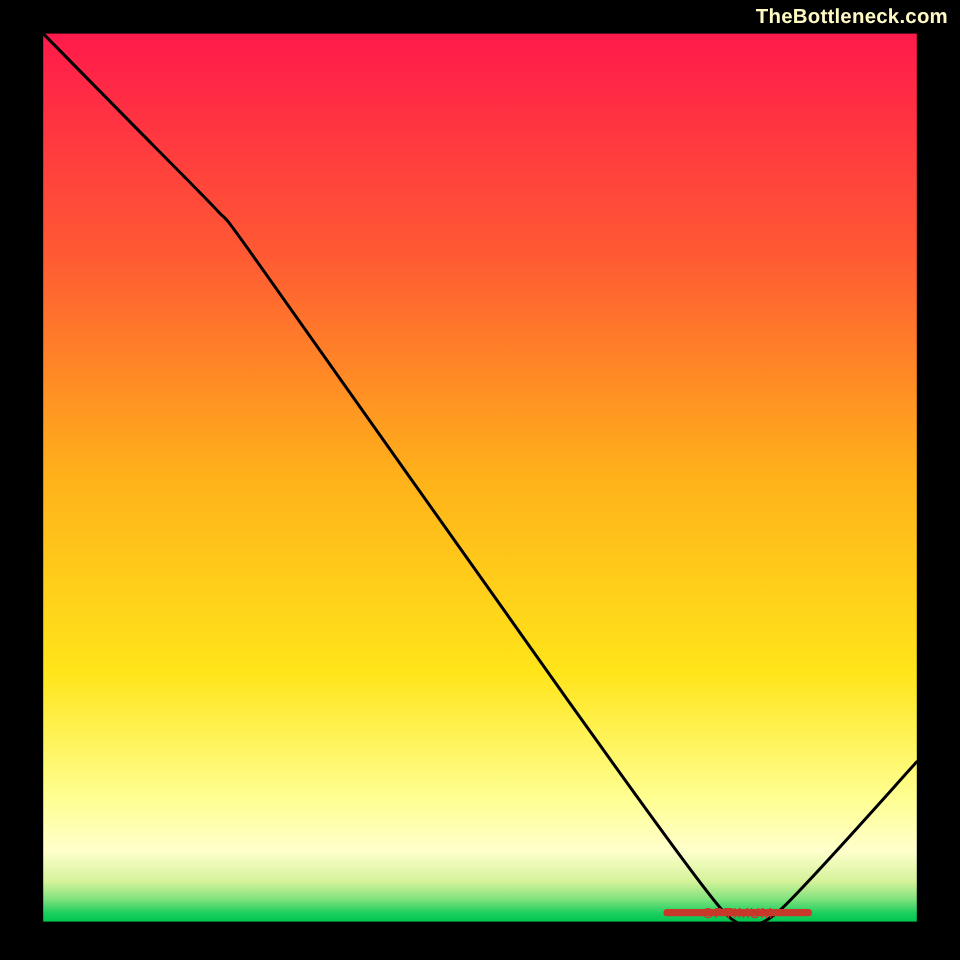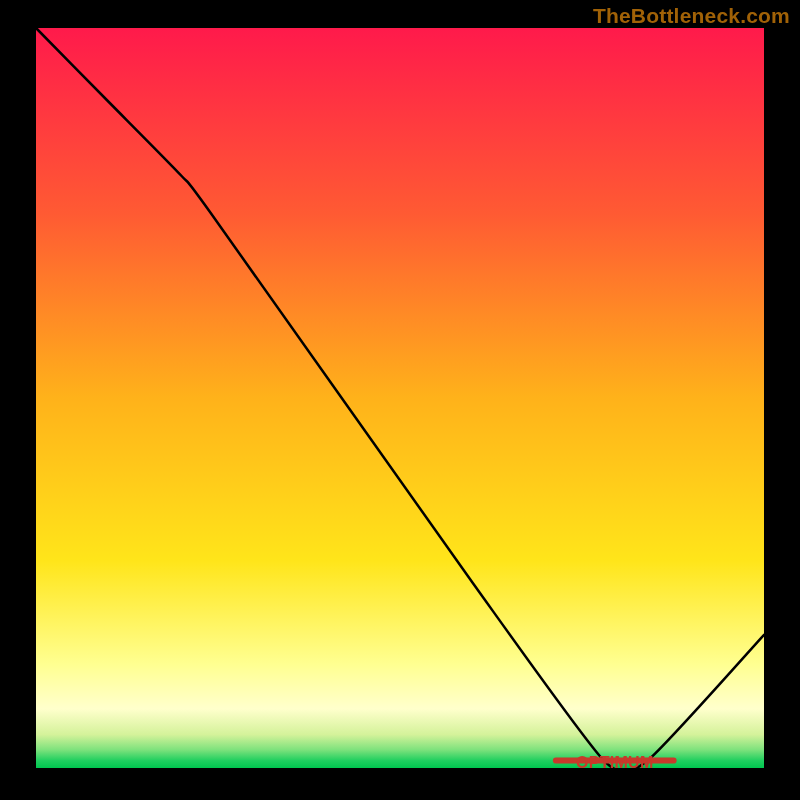--- a/index.html
+++ b/index.html
@@ -13,36 +13,36 @@
   }
   .stage {
     position: relative;
     width: 800px;
     height: 800px;
   }
   .attribution {
     position: absolute;
     top: 4px;
     right: 10px;
-    color: #a16207;
-    font-size: 21px;
+    color: #fef9c3;
+    font-size: 17px;
     font-weight: 600;
     letter-spacing: 0.2px;
   }
   
   svg.chart-svg {
     position: absolute;
     left: 0;
     top: 0;
   }
   .marker-label {
     position: absolute;
     color: #c8392b;
-    font-size: 16px;
-    font-weight: 700;
+    font-size: 12px;
+    font-weight: 400;
     letter-spacing: 0.3px;
     transform: translate(-50%, 0);
     white-space: nowrap;
   }
 </style>
 </head>
 <body>
 
 <div class="stage">
 

